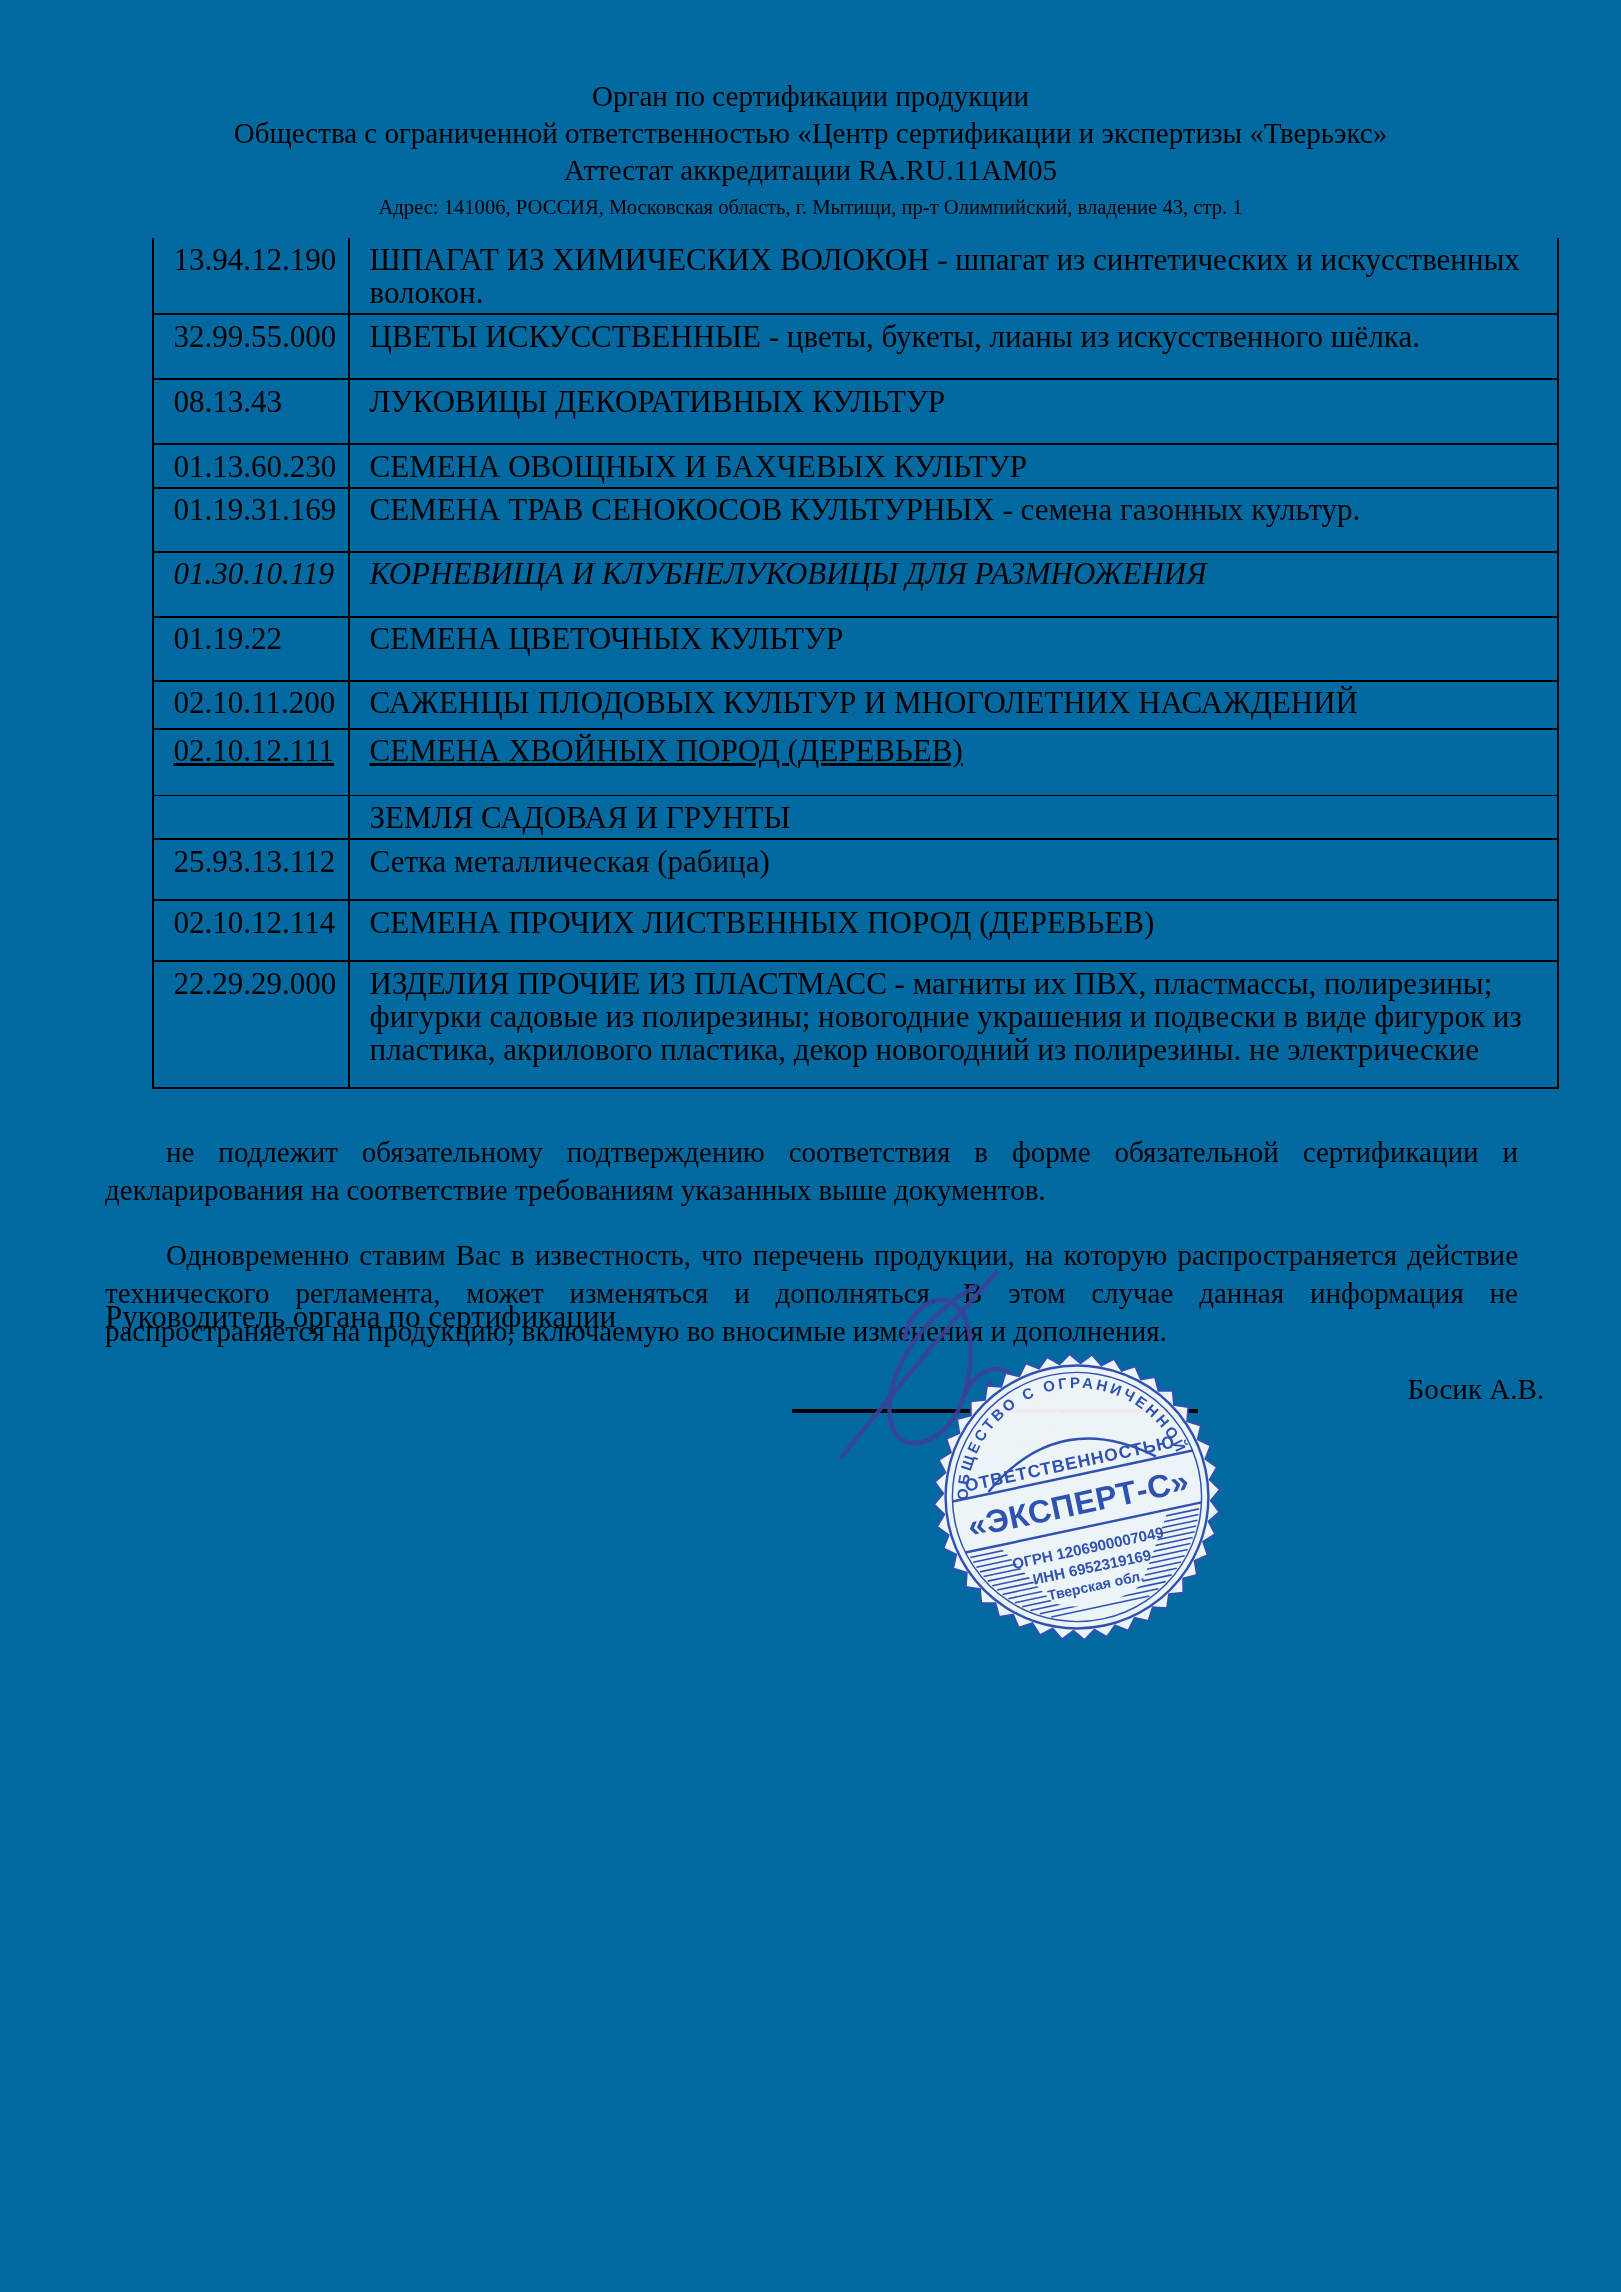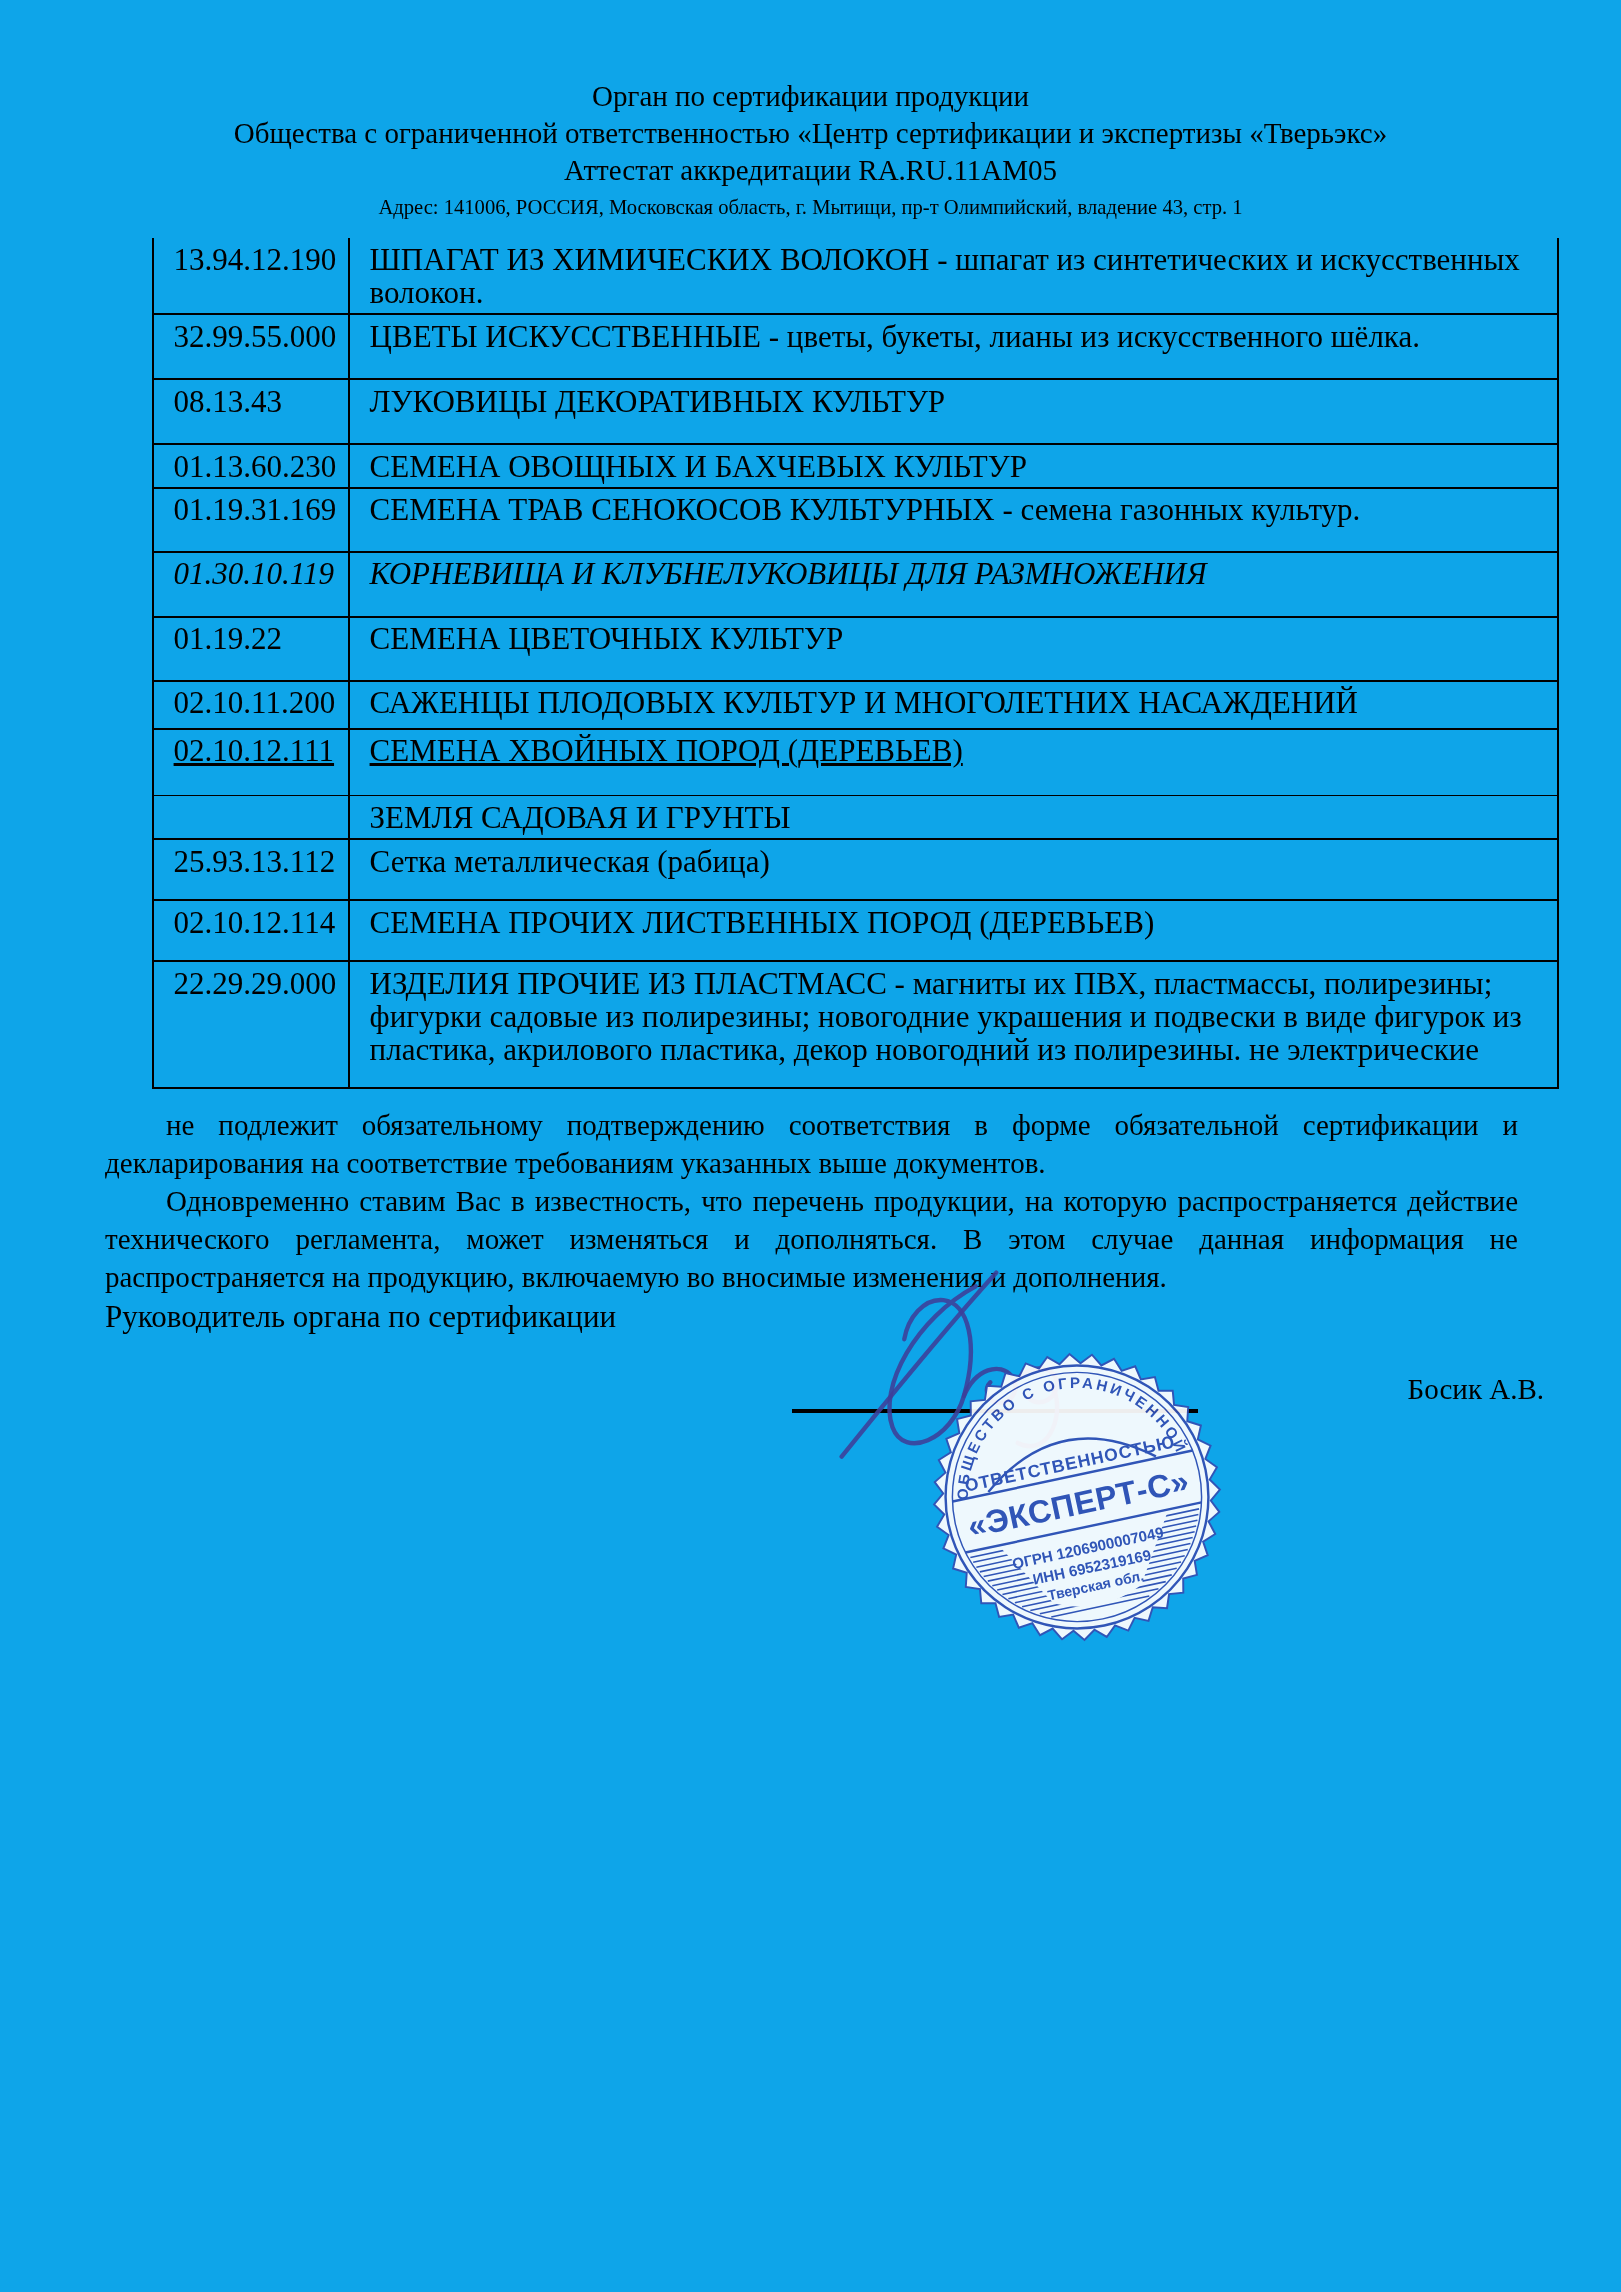--- a/index.html
+++ b/index.html
@@ -1,20 +1,20 @@
 <!DOCTYPE html>
 <html lang="ru" style="--stamp-color: #3350b4; --ink-color: #3d3f99;"><head>
 <meta charset="utf-8">
 <title>Certification letter</title>
 <style>
   * { margin:0; padding:0; box-sizing:border-box; }
   html,body { background:#e8e8e8; }
   .page {
     position:relative; width:1621px; height:2293px; margin:0 auto;
-    background:#0ea5e9; color:#000;
+    background:#0369a1; color:#000;
     font-family:"Liberation Serif","DejaVu Serif",serif;
     overflow:hidden;
     padding-left:40px;
   }
   
   .letterhead { position:absolute; top:78px; left:0; width:100%; text-align:center; }
   .letterhead .h-line { font-size:29px; line-height:37px; }
   .letterhead .h-address { font-size:20.6px; line-height:27.4px; margin-top:4.9px; }
   
   .product-table {
@@ -29,21 +29,21 @@
   }
   .product-table td:last-child { border-right:2px solid #000; }
   .product-table tr + tr > td { border-top:2.9px solid #000; }
   .product-table tr.thin-top > td { border-top:1px solid #000; }
   .product-table tr:last-child > td { border-bottom:2.9px solid #000; }
   
   .body-text {
     position:absolute; left:105px; top:1106px; width:1413px;
     font-size:29px; line-height:38px; text-align:justify;
   }
-  .body-text p { text-indent:61px; }
+  .body-text p { text-indent:61px;margin-top:27px; }
   
   .sign-title { position:absolute; left:105px; top:1299px; font-size:31px; }
   .sign-name  { position:absolute; right:77px; top:1373px; font-size:29px; }
   .sign-line  { position:absolute; left:792px; top:1409px; width:406px; height:3.9px; background:#000; }
   .sig-svg    { position:absolute; left:804px; top:1259px; width:314px; height:225px; }
   .sig-svg path { fill:none; stroke:var(--ink-color,#3d3f99); stroke-width:4.5;
                   stroke-linecap:round; opacity:.88; }
   .stamp-svg  { position:absolute; left:931px; top:1351px; width:292px; height:292px; opacity:.93; }
   .stamp-svg .st-stroke { fill:none; stroke:var(--stamp-color,#3350b4); }
   .stamp-svg text { fill:var(--stamp-color,#3350b4);

